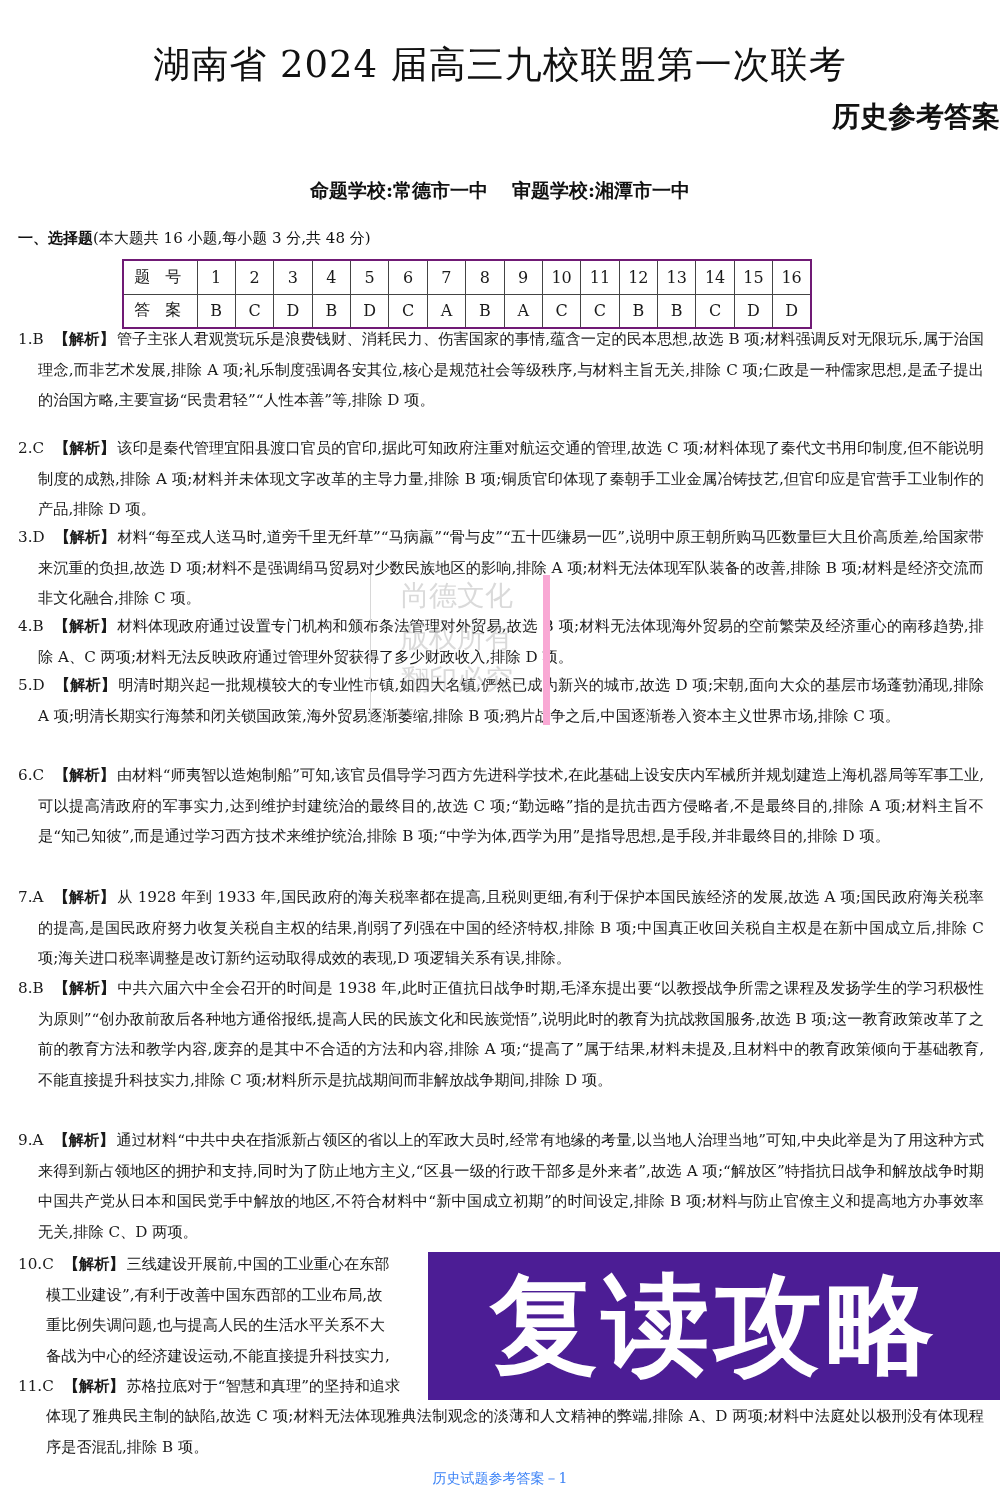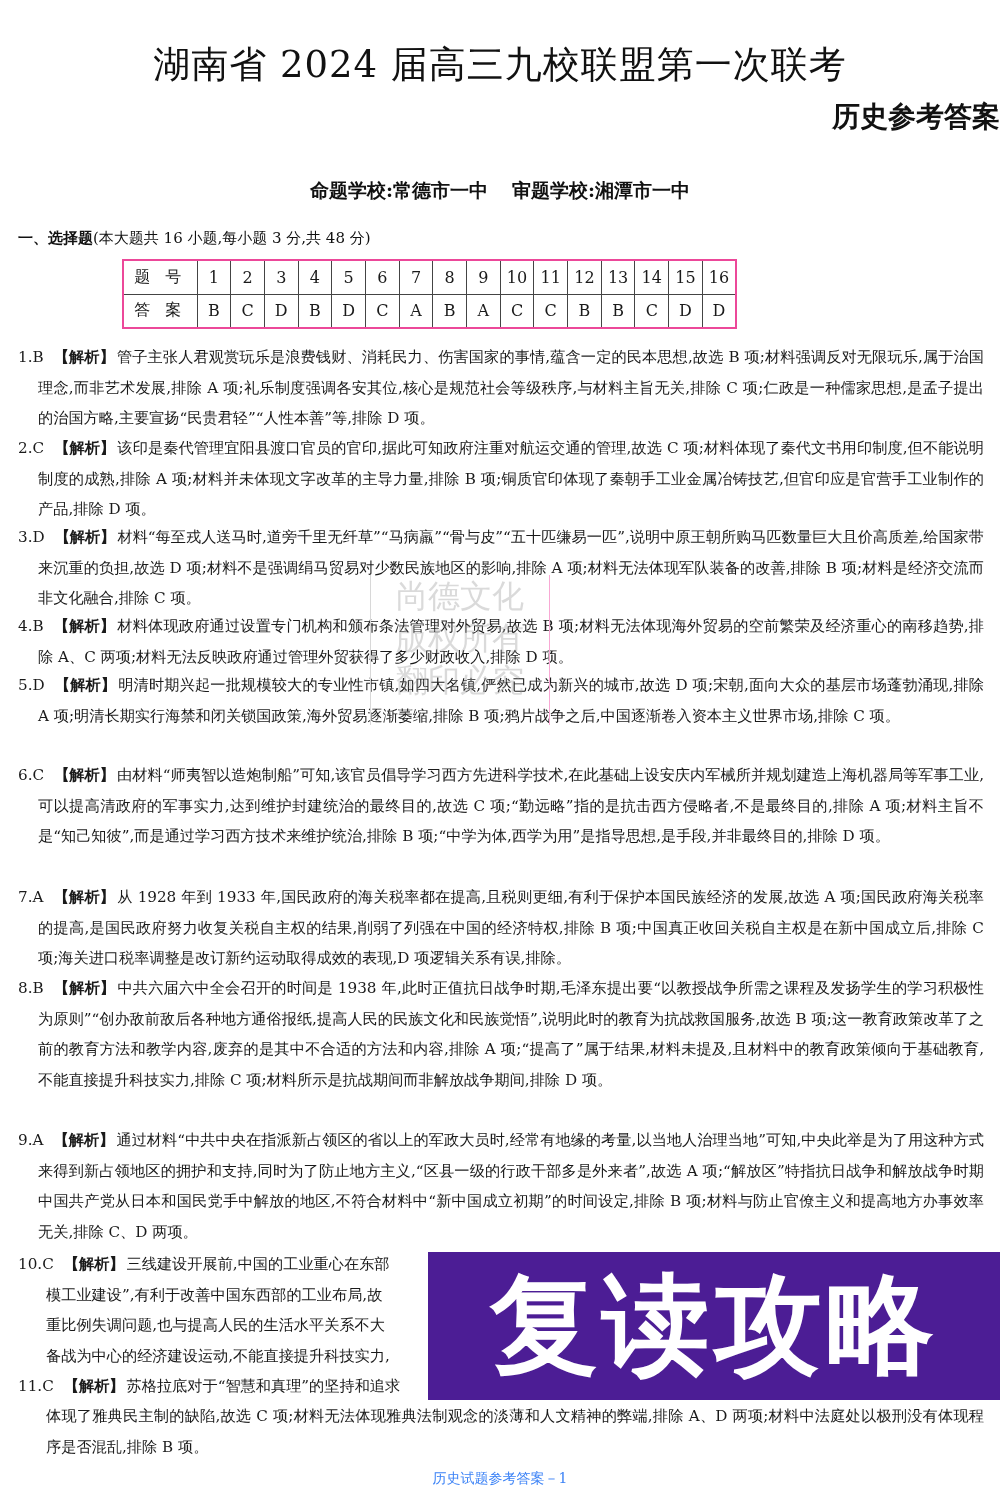--- a/index.html
+++ b/index.html
@@ -21,43 +21,43 @@
     }
     .schools span + span { margin-left: 24px; }
 
     .section-head {
       position: absolute; left: 18px; top: 229px; font-size: 15px; color: #111;
       font-family: "DejaVu Serif", serif;
     }
     .section-head b { font-family: "DejaVu Sans", sans-serif; font-weight: bold; }
 
     table.answers {
-      position: absolute; left: 122px; top: 259px; width: 615px; height: 70px;
-      border-collapse: collapse; border: 2px solid #ec4899; table-layout: fixed;
+      position: absolute; left: 122px; top: 259px; width: 690px; height: 70px;
+      border-collapse: collapse; border: 2px solid #701a75; table-layout: fixed;
       font-family: "DejaVu Serif", serif; font-size: 16px;
     }
     table.answers td {
       border: 1px solid #444; text-align: center; vertical-align: middle; height: 34px;
     }
     table.answers td.hdr { width: 74px; letter-spacing: 5px; font-size: 16px; }
 
     .item {
       position: absolute; left: 18px; width: 966px;
       font-size: 15.2px; line-height: 30.5px; color: #1a1a1a;
       font-family: "DejaVu Serif", serif; text-align: justify;
     }
     .item .num { font-weight: normal; }
     .item .tag { font-family: "DejaVu Sans", sans-serif; font-weight: bold; margin: 0 2px 0 10px; }
     .item .body { }
     .item.indent { text-indent: -20px; padding-left: 20px; }
 
     .watermark {
       position: absolute; left: 370px; top: 575px; width: 180px; height: 150px;
-      border-left: 1px solid #d8d8d8; border-right: 1px solid #f9a8d4;
-      color: rgba(150,150,150,0.35); font-size: 32px; text-align: center; line-height: 42px;
+      border-left: 1px solid #d8d8d8; border-right: 7px solid #f9a8d4;
+      color: rgba(150,150,150,0.35); font-size: 28px; text-align: center; line-height: 42px;
       font-family: "DejaVu Sans", sans-serif; pointer-events: none;
     }
 
     .banner {
       position: absolute; left: 428px; top: 1252px; width: 572px; height: 148px;
       background: #4c1d95; color: #ffffff; display: flex; align-items: center; justify-content: center;
       font-family: "DejaVu Sans", sans-serif; font-size: 108px; font-weight: bold; letter-spacing: 4px;
     }
 
     .footer {
@@ -114,21 +114,21 @@
     <td>C</td>
     <td>B</td>
     <td>B</td>
     <td>C</td>
     <td>D</td>
     <td>D</td>
   </tr>
 </tbody>
   </table>
 
-<div class="item indent" style="top:342px;">
+<div class="item indent" style="top:324px;">
   <span class="num">1.B</span><span class="tag">【解析】</span><span class="body">管子主张人君观赏玩乐是浪费钱财、消耗民力、伤害国家的事情,蕴含一定的民本思想,故选 B 项;材料强调反对无限玩乐,属于治国理念,而非艺术发展,排除 A 项;礼乐制度强调各安其位,核心是规范社会等级秩序,与材料主旨无关,排除 C 项;仁政是一种儒家思想,是孟子提出的治国方略,主要宣扬“民贵君轻”“人性本善”等,排除 D 项。</span>
 </div>
 <div class="item indent" style="top:433px;">
   <span class="num">2.C</span><span class="tag">【解析】</span><span class="body">该印是秦代管理宜阳县渡口官员的官印,据此可知政府注重对航运交通的管理,故选 C 项;材料体现了秦代文书用印制度,但不能说明制度的成熟,排除 A 项;材料并未体现文字改革的主导力量,排除 B 项;铜质官印体现了秦朝手工业金属冶铸技艺,但官印应是官营手工业制作的产品,排除 D 项。</span>
 </div>
 <div class="item indent" style="top:522px;">
   <span class="num">3.D</span><span class="tag">【解析】</span><span class="body">材料“每至戎人送马时,道旁千里无纤草”“马病羸”“骨与皮”“五十匹缣易一匹”,说明中原王朝所购马匹数量巨大且价高质差,给国家带来沉重的负担,故选 D 项;材料不是强调绢马贸易对少数民族地区的影响,排除 A 项;材料无法体现军队装备的改善,排除 B 项;材料是经济交流而非文化融合,排除 C 项。</span>
 </div>
 <div class="item indent" style="top:611px;">
   <span class="num">4.B</span><span class="tag">【解析】</span><span class="body">材料体现政府通过设置专门机构和颁布条法管理对外贸易,故选 B 项;材料无法体现海外贸易的空前繁荣及经济重心的南移趋势,排除 A、C 两项;材料无法反映政府通过管理外贸获得了多少财政收入,排除 D 项。</span>

